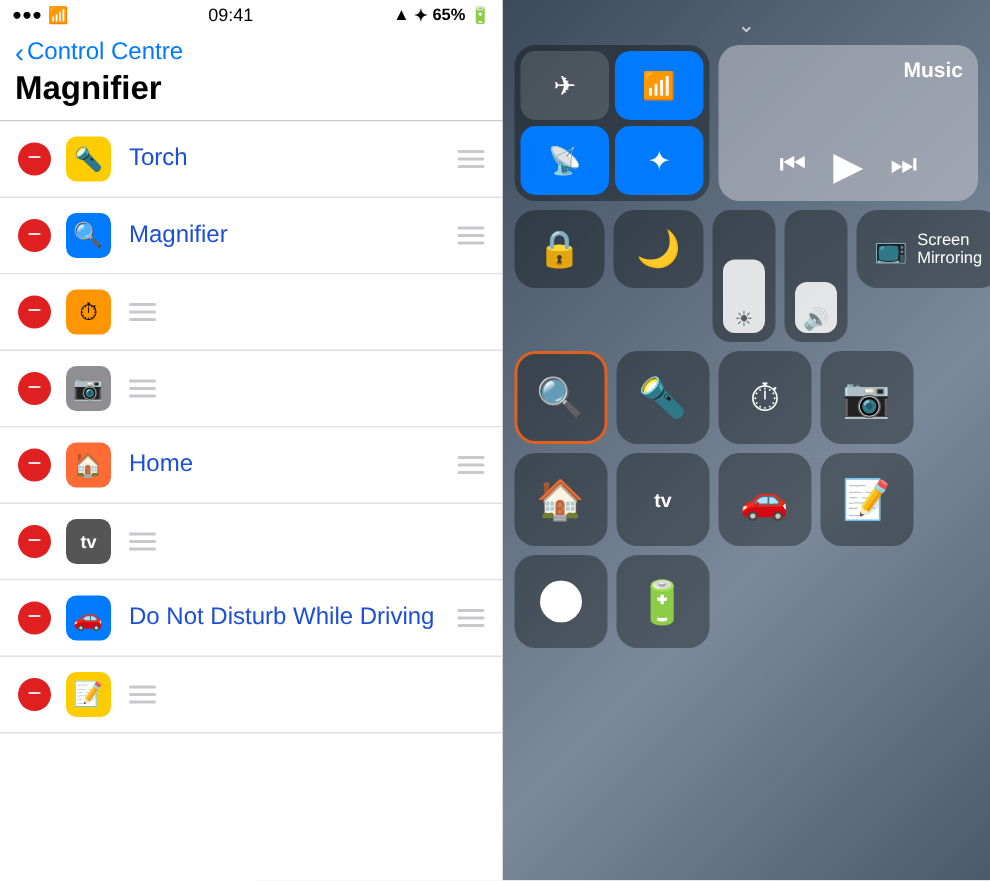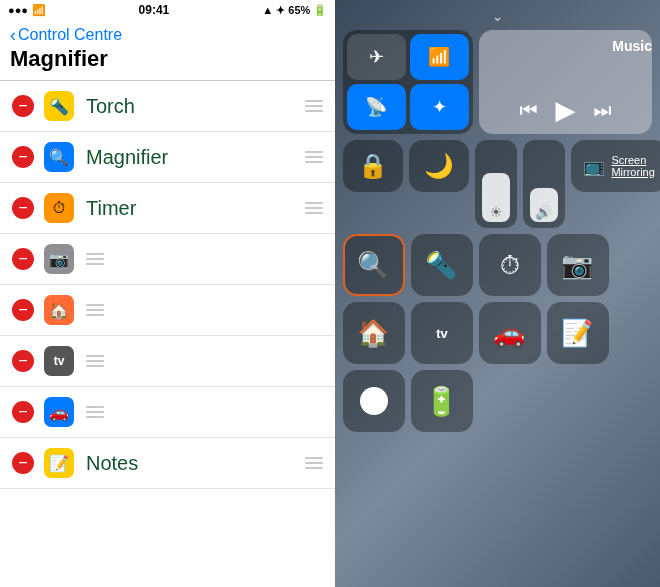--- a/index.html
+++ b/index.html
@@ -3,39 +3,39 @@
   <meta charset="utf-8">
   <style>
     * { margin: 0; padding: 0; box-sizing: border-box; }
     body { width: 660px; height: 587px; font-family: -apple-system, 'Helvetica Neue', sans-serif; display: flex; overflow: hidden; background: #fff; }
 
     
     .left-panel { width: 335px; height: 587px; background: #f2f2f7; display: flex; flex-direction: column; overflow: hidden; }
 
     .status-bar { height: 20px; background: #fff; display: flex; align-items: center; justify-content: space-between; padding: 0 8px; font-size: 11px; font-weight: 600; }
     .status-bar .left-status { display: flex; align-items: center; gap: 4px; }
-    .status-bar .center-status { font-size: 12px; font-weight: 700; }
+    .status-bar .center-status { font-size: 12px; font-weight: 400; }
     .status-bar .right-status { display: flex; align-items: center; gap: 3px; font-size: 11px; }
 
     .nav-bar { background: #fff; padding: 6px 10px 8px; border-bottom: 1px solid #c8c7cc; }
     .nav-bar .back-row { display: flex; align-items: center; margin-bottom: 2px; }
     .nav-bar .back-link { color: #007aff; font-size: 16px; display: flex; align-items: center; gap: 2px; cursor: pointer; }
     .nav-bar .back-chevron { font-size: 18px; line-height: 1; margin-top: -1px; }
     .nav-bar .nav-title { font-size: 22px; font-weight: 700; color: #000; margin-top: 2px; }
 
     .description { background: #fff; padding: 16px 20px; text-align: center; font-size: 14px; color: #000; line-height: 1.4; border-bottom: 1px solid #c8c7cc; }
 
     .section-header { padding: 12px 16px 6px; font-size: 11px; font-weight: 600; color: #6d6d72; letter-spacing: 0.5px; }
 
     .list { background: #fff; flex: 1; overflow-y: auto; }
 
     .list-item { display: flex; align-items: center; padding: 10px 12px; border-bottom: 1px solid #e0e0e5; min-height: 50px; background: #fff; }
     .list-item .remove-btn { width: 22px; height: 22px; background: #e02020; border-radius: 50%; display: flex; align-items: center; justify-content: center; color: #fff; font-size: 16px; font-weight: 300; line-height: 1; cursor: pointer; flex-shrink: 0; margin-right: 10px; }
     .list-item .item-icon { width: 30px; height: 30px; border-radius: 7px; display: flex; align-items: center; justify-content: center; margin-right: 12px; flex-shrink: 0; font-size: 16px; }
-    .list-item .item-label { flex: 1; font-size: 20px; color: #14532d; }
+    .list-item .item-label { flex: 1; font-size: 16px; color: #1d4ed8; }
     .list-item .drag-handle { display: flex; flex-direction: column; gap: 3px; cursor: grab; }
     .list-item .drag-handle span { display: block; width: 18px; height: 2px; background: #c7c7cc; border-radius: 1px; }
 
     
     .icon-torch { background: #ffcc00; }
     .icon-magnifier { background: #007aff; }
     .icon-timer { background: #ff9500; }
     .icon-camera { background: #8e8e93; }
     .icon-home { background: #ff6b35; }
     .icon-appletv { background: #555; }
@@ -54,21 +54,21 @@
 
     .cc-row { display: flex; gap: 6px; }
 
     
     .cc-connectivity { display: grid; grid-template-columns: 1fr 1fr; grid-template-rows: 1fr 1fr; gap: 4px; width: 130px; background: rgba(0,0,0,0.35); border-radius: 14px; padding: 4px; flex-shrink: 0; }
     .cc-connect-btn { height: 46px; border-radius: 10px; display: flex; align-items: center; justify-content: center; font-size: 20px; cursor: pointer; }
     .cc-connect-off { background: rgba(255,255,255,0.15); }
     .cc-connect-blue { background: #007aff; }
 
     
-    .cc-music { flex: 1; background: rgba(200,200,210,0.55); border-radius: 14px; padding: 8px 0; display: flex; flex-direction: column; justify-content: space-between; }
+    .cc-music { flex: 1; background: rgba(200,200,210,0.55); border-radius: 14px; padding: 8px 10px; display: flex; flex-direction: column; justify-content: space-between; }
     .cc-music-title { font-size: 14px; font-weight: 600; color: #fff; text-align: right; }
     .cc-music-controls { display: flex; align-items: center; justify-content: center; gap: 18px; }
     .cc-music-btn { color: #fff; font-size: 20px; cursor: pointer; }
     .cc-play-btn { font-size: 26px; }
     .cc-lock-btn { width: 60px; background: rgba(0,0,0,0.35); border-radius: 14px; display: flex; align-items: center; justify-content: center; font-size: 24px; color: #fff; cursor: pointer; }
     .cc-moon-btn { width: 60px; background: rgba(0,0,0,0.35); border-radius: 14px; display: flex; align-items: center; justify-content: center; font-size: 24px; color: #fff; cursor: pointer; }
 
     
     .cc-sliders { display: flex; gap: 6px; }
     .cc-slider-container { width: 42px; background: rgba(0,0,0,0.35); border-radius: 12px; height: 88px; display: flex; align-items: flex-end; justify-content: center; padding: 6px; position: relative; cursor: pointer; }
@@ -140,72 +140,72 @@
       <div class="drag-handle">
           <span></span>
           <span></span>
           <span></span>
         </div>
     </div>
 
     <div class="list-item">
       <div class="remove-btn">−</div>
       <div class="item-icon icon-timer">⏱</div>
-      <span class="item-label">Timer</span>
       <div class="drag-handle">
           <span></span>
           <span></span>
           <span></span>
         </div>
     </div>
 
     <div class="list-item">
       <div class="remove-btn">−</div>
       <div class="item-icon icon-camera">📷</div>
       <div class="drag-handle">
           <span></span>
           <span></span>
           <span></span>
         </div>
     </div>
 
     <div class="list-item">
       <div class="remove-btn">−</div>
       <div class="item-icon icon-home">🏠</div>
+      <span class="item-label">Home</span>
       <div class="drag-handle">
           <span></span>
           <span></span>
           <span></span>
         </div>
     </div>
 
     <div class="list-item">
       <div class="remove-btn">−</div>
       <div class="item-icon icon-appletv" style="color:#fff;font-size:12px;font-weight:600;">tv</div>
       <div class="drag-handle">
           <span></span>
           <span></span>
           <span></span>
         </div>
     </div>
 
     <div class="list-item">
       <div class="remove-btn">−</div>
       <div class="item-icon icon-dnd">🚗</div>
+      <span class="item-label">Do Not Disturb While Driving</span>
       <div class="drag-handle">
           <span></span>
           <span></span>
           <span></span>
         </div>
     </div>
 
     <div class="list-item">
       <div class="remove-btn">−</div>
       <div class="item-icon icon-notes">📝</div>
-      <span class="item-label">Notes</span>
       <div class="drag-handle">
           <span></span>
           <span></span>
           <span></span>
         </div>
     </div>
 
   </div>
 </div>
 
@@ -261,21 +261,21 @@
         </div>
         <div class="cc-slider-container">
           <div class="cc-slider-fill" style="height:45%;"></div>
           <span class="cc-slider-icon">🔊</span>
         </div>
       </div>
 
       <div style="flex:1;">
         <div class="cc-mirror-btn" style="height:52px;">
           <span class="cc-mirror-icon">📺</span>
-          <span style="font-size:11px;text-decoration:underline;">Screen Mirroring</span>
+          <span style="font-size:11px;">Screen Mirroring</span>
         </div>
       </div>
     </div>
 
     <div class="cc-icon-row">
       <div class="cc-icon-btn highlighted">
         <span>🔍</span>
       </div>
       <div class="cc-icon-btn">
         <span>🔦</span>

